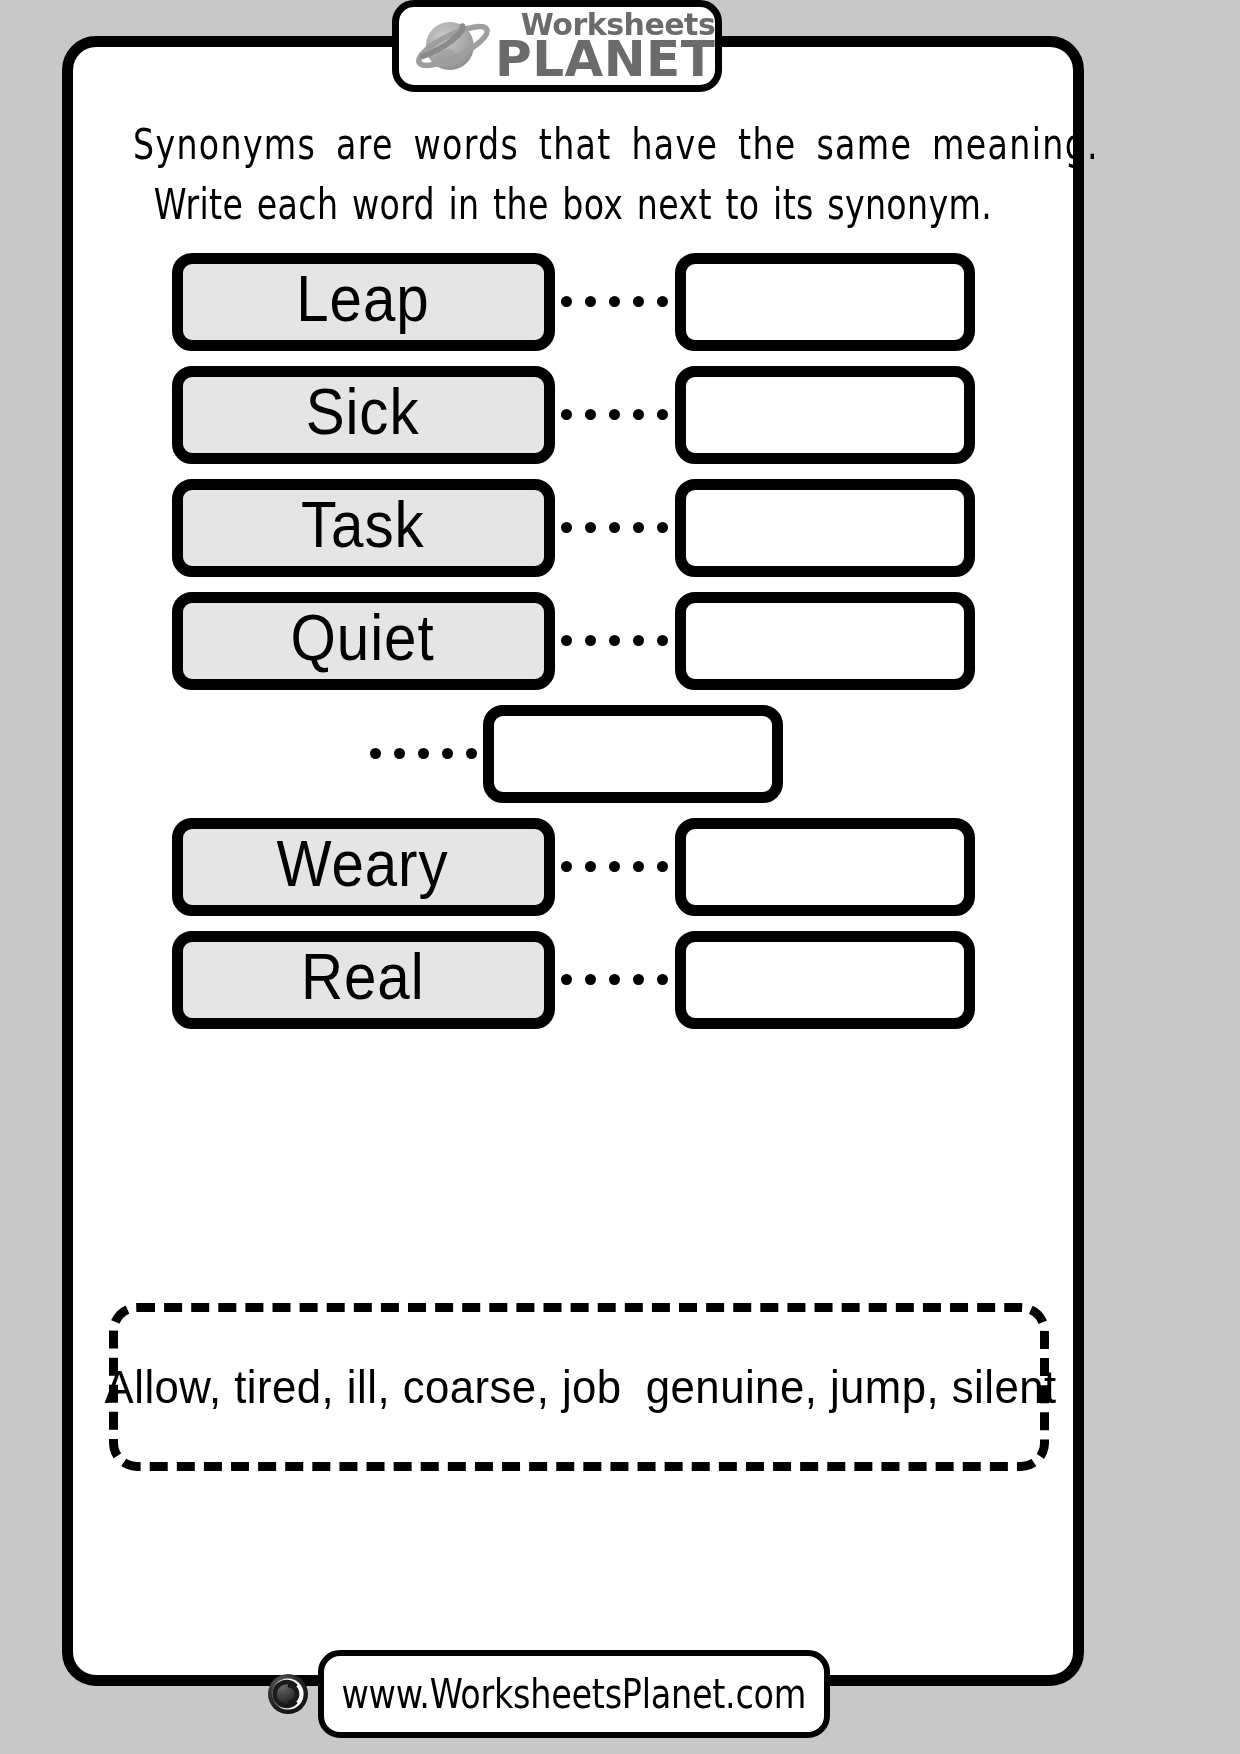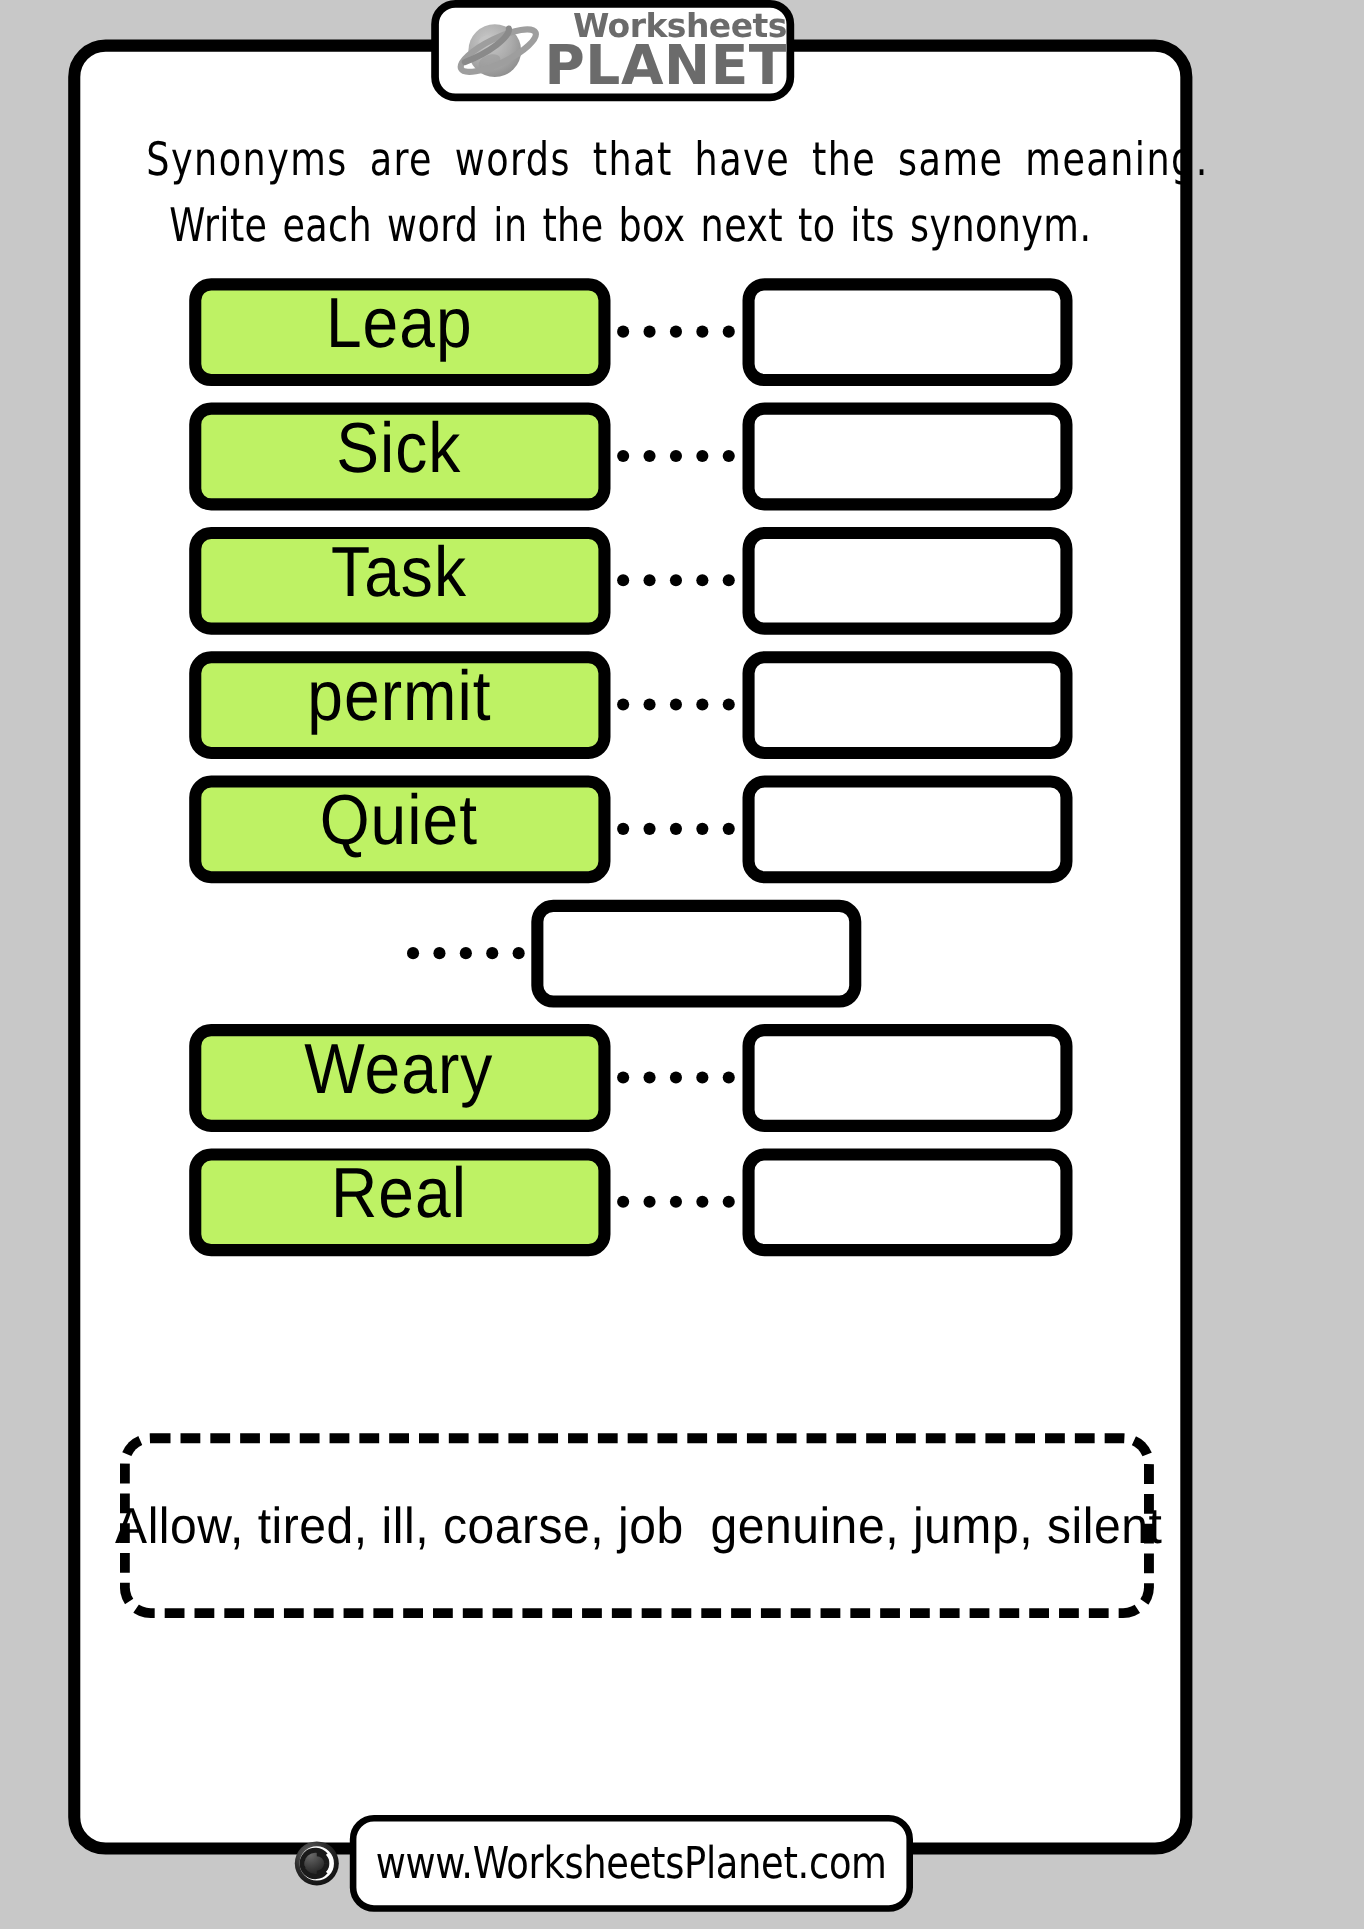--- a/index.html
+++ b/index.html
@@ -103,23 +103,23 @@
     display: flex;
     align-items: center;
     justify-content: center;
     height: 113px;
   }
   .word-box {
     width: 383px;
     height: 98px;
     border: 11px solid #000000;
     border-radius: 20px;
-    background: #bef264;
-    display: flex;
-    align-items: flex-start;
+    background: #e5e5e5;
+    display: flex;
+    align-items: center;
     justify-content: center;
   }
   .word-text {
     font-family: "Liberation Sans", sans-serif;
     font-weight: 300;
     font-size: 62px;
     line-height: 1;
     color: #000000;
     transform: scaleX(0.94) scaleY(1.04);
     letter-spacing: 1px;
@@ -249,33 +249,20 @@
       <div class="dots">
         <span class="dot"></span>
         <span class="dot"></span>
         <span class="dot"></span>
         <span class="dot"></span>
         <span class="dot"></span>
       </div>
       <div class="answer-box"></div>
     </div>
 
-    <div class="row">
-      <div class="word-box">
-        <span class="word-text">permit</span>
-      </div>
-      <div class="dots">
-        <span class="dot"></span>
-        <span class="dot"></span>
-        <span class="dot"></span>
-        <span class="dot"></span>
-        <span class="dot"></span>
-      </div>
-      <div class="answer-box"></div>
-    </div>
 
     <div class="row">
       <div class="word-box">
         <span class="word-text">Quiet</span>
       </div>
       <div class="dots">
         <span class="dot"></span>
         <span class="dot"></span>
         <span class="dot"></span>
         <span class="dot"></span>

